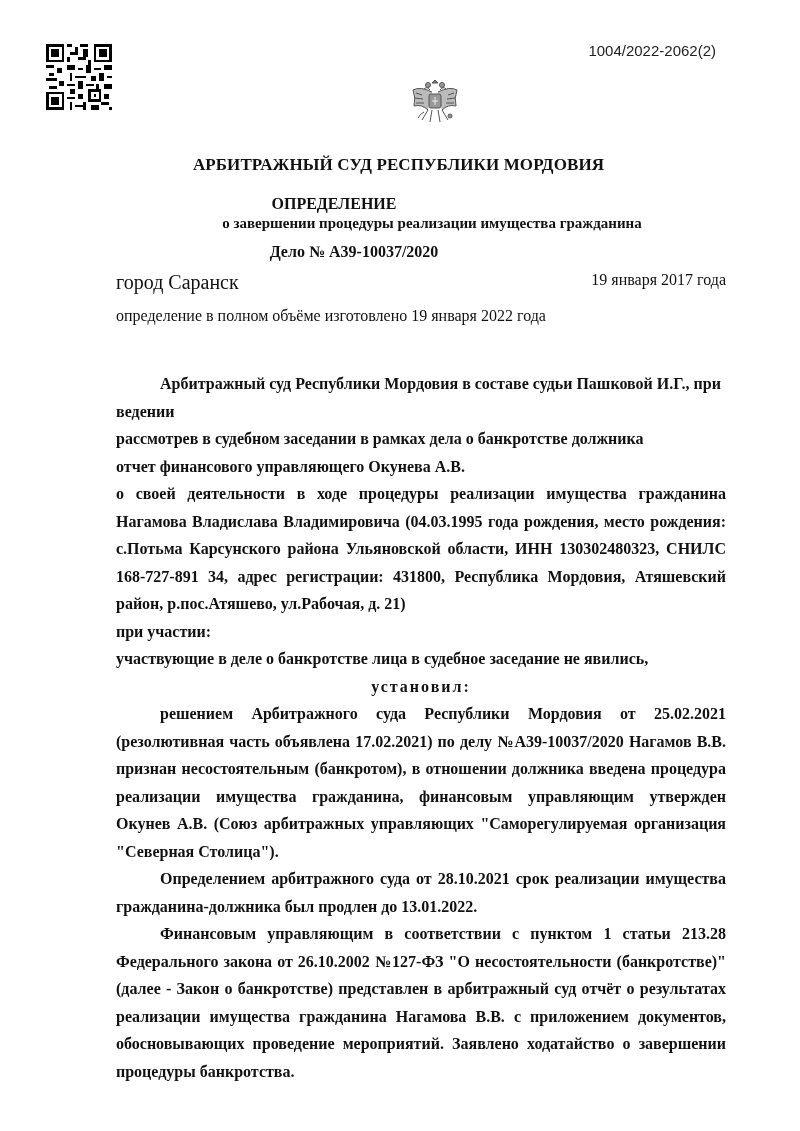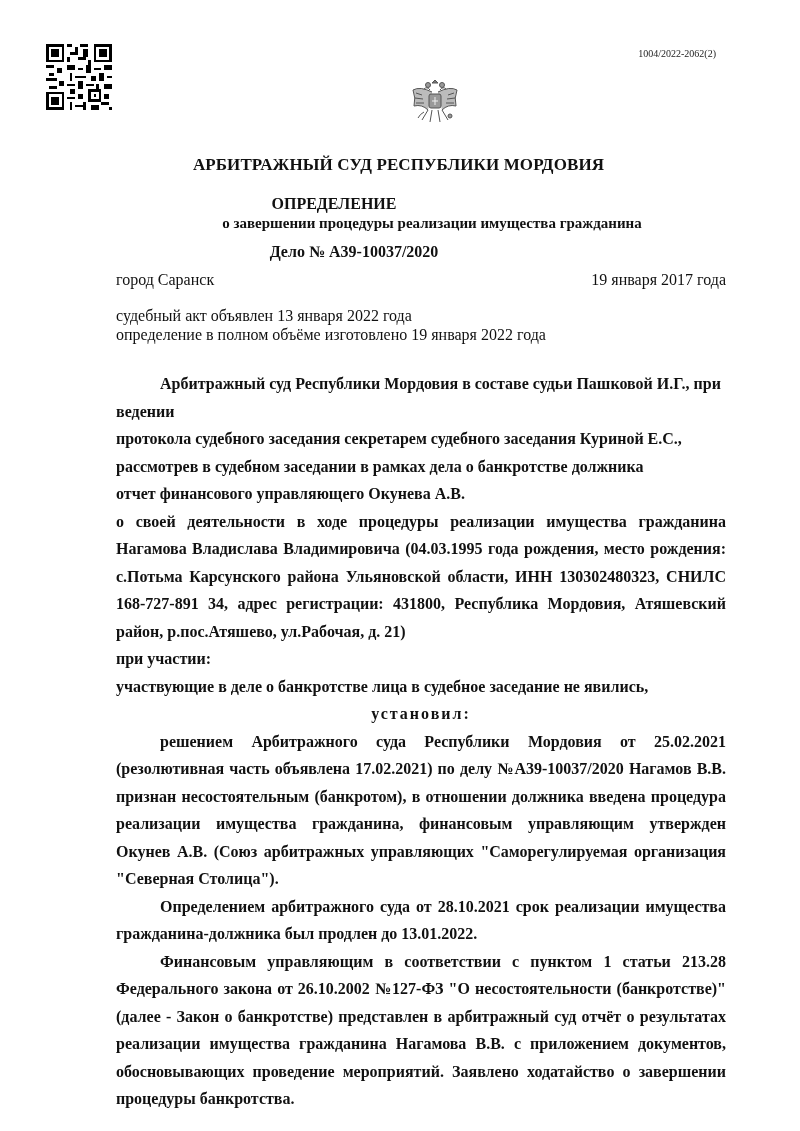--- a/index.html
+++ b/index.html
@@ -1,30 +1,30 @@
 <!DOCTYPE html>
 <html><head>
 <meta charset="utf-8">
 <style>
   html, body { margin: 0; padding: 0; background: #ffffff; }
   body { width: 800px; height: 1131px; position: relative; overflow: hidden;
          font-family: "Liberation Serif", "DejaVu Serif", serif; color: #111; }
   .qr { position: absolute; left: 46px; top: 44px; width: 66px; height: 66px; }
-  .doc-id { position: absolute; right: 84px; top: 48px; font-family: Liberation Serif, serif;
-            font-size: 10px; color: #222; }
+  .doc-id { position: absolute; right: 84px; top: 42px; font-family: Liberation Sans, sans-serif;
+            font-size: 15px; color: #222; }
   .emblem { position: absolute; left: 410px; top: 76px; width: 50px; height: 52px; }
   .court { position: absolute; left: 0; width: 797px; top: 155px; text-align: center;
            font-weight: bold; font-size: 17px; letter-spacing: 0.1px; }
   .title { position: absolute; left: 0; width: 668px; top: 195px; text-align: center;
            font-weight: bold; font-size: 16px; }
   .subtitle { position: absolute; left: 0; width: 800px; top: 215px; text-align: center;
               font-weight: bold; font-size: 15px; padding-left: 32px; }
   .case { position: absolute; left: 0; width: 708px; top: 243px; text-align: center;
           font-weight: bold; font-size: 16px; }
-  .city { position: absolute; left: 116px; top: 271px; font-size: 16px; }
+  .city { position: absolute; left: 116px; top: 271px; font-size: 20px; }
   .date { position: absolute; right: 74px; top: 271px; font-size: 16px; }
   .announce { position: absolute; left: 116px; top: 306px; font-size: 16px; line-height: 19px; }
   .body { position: absolute; left: 116px; width: 610px; top: 370px; font-size: 16px; line-height: 27.5px; font-weight: bold; }
   .body p { margin: 0; text-align: justify; }
   .indent { text-indent: 44px; }
   .center { text-align: center !important; letter-spacing: 2px; }
   .nojust { text-align: left !important; }
 </style>
 </head>
 <body>
@@ -108,27 +108,25 @@
 
 <div class="court">АРБИТРАЖНЫЙ СУД РЕСПУБЛИКИ МОРДОВИЯ</div>
 <div class="title">ОПРЕДЕЛЕНИЕ</div>
 <div class="subtitle">о завершении процедуры реализации имущества гражданина</div>
 <div class="case">Дело № А39-10037/2020</div>
 
 <div class="city">город Саранск</div>
 <div class="date">19 января 2017 года</div>
 
 <div class="announce">
-  <div>судебный акт объявлен  13 января 2022 года</div>
   <div>определение в полном  объёме изготовлено 19 января 2022 года</div>
 </div>
 
 <div class="body">
   <p class="indent nojust">Арбитражный суд Республики Мордовия в составе судьи Пашковой И.Г., при ведении</p>
-  <p class="nojust">протокола судебного заседания секретарем судебного заседания Куриной Е.С.,</p>
   <p class="nojust">рассмотрев в судебном заседании в рамках дела о банкротстве должника</p>
   <p class="nojust">отчет финансового управляющего Окунева А.В.</p>
   <p>о своей деятельности в ходе процедуры реализации имущества гражданина Нагамова Владислава Владимировича (04.03.1995 года рождения, место рождения: с.Потьма Карсунского района Ульяновской области, ИНН 130302480323, СНИЛС 168-727-891 34, адрес регистрации: 431800, Республика Мордовия, Атяшевский район, р.пос.Атяшево, ул.Рабочая, д. 21)</p>
   <p class="nojust">при участии:</p>
   <p class="nojust">участвующие в деле о банкротстве лица в судебное заседание не явились,</p>
   <p class="center">установил:</p>
   <p class="indent">решением Арбитражного суда Республики Мордовия от 25.02.2021  (резолютивная часть объявлена 17.02.2021) по делу №А39-10037/2020 Нагамов В.В. признан несостоятельным (банкротом),  в отношении должника введена процедура реализации имущества гражданина, финансовым управляющим утвержден Окунев А.В. (Союз арбитражных управляющих "Саморегулируемая организация  "Северная Столица").</p>
   <p class="indent">Определением арбитражного суда от 28.10.2021 срок реализации имущества гражданина-должника был продлен до 13.01.2022.</p>
   <p class="indent">Финансовым управляющим  в соответствии с пунктом 1 статьи 213.28 Федерального закона от 26.10.2002 №127-ФЗ "О несостоятельности (банкротстве)" (далее - Закон о банкротстве) представлен в арбитражный суд отчёт о результатах реализации имущества гражданина Нагамова В.В. с приложением документов, обосновывающих проведение мероприятий. Заявлено ходатайство о завершении процедуры банкротства.</p>
 </div>

